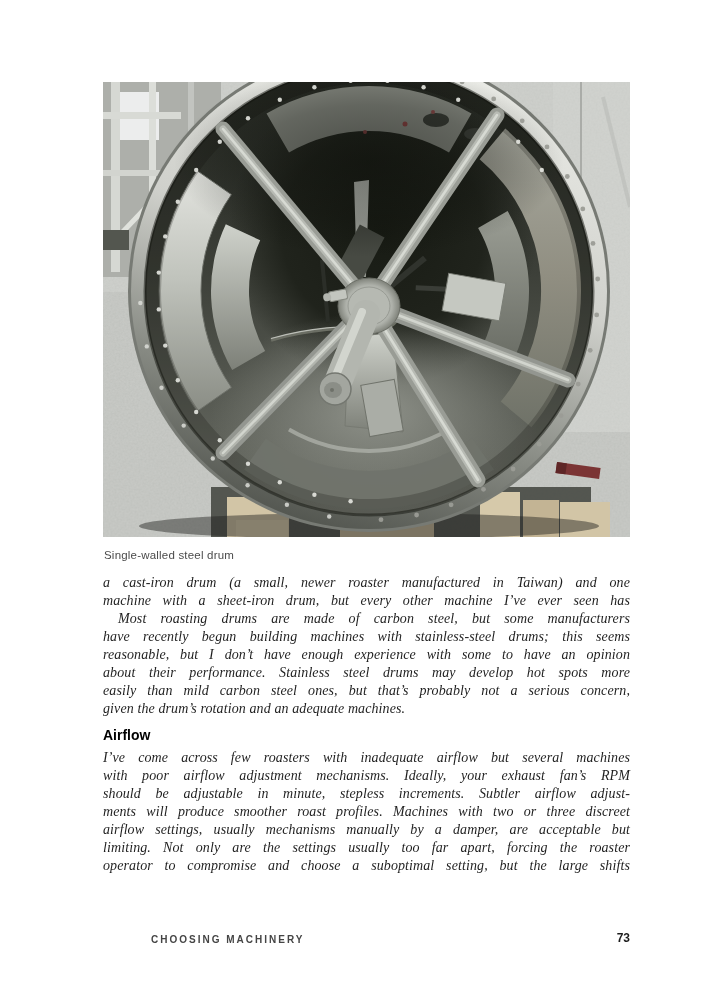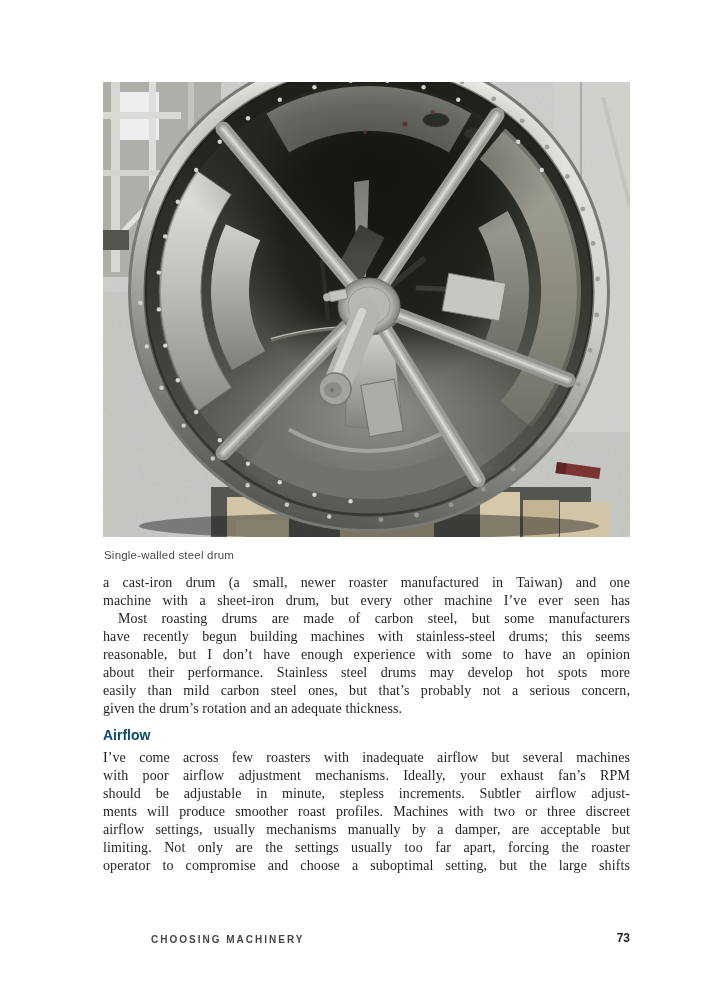--- a/index.html
+++ b/index.html
@@ -11,27 +11,27 @@
   .photo { position:absolute; left:103px; top:82px; width:527px; height:455px; }
   .photo svg { display:block; width:527px; height:455px; }
   .caption {
     position:absolute; left:104px; top:549px;
     font-family:"Liberation Sans", sans-serif; font-size:11.5px; color:#4b4b4b;
     letter-spacing:0.2px;
   }
   .textblock { position:absolute; left:103px; top:574px; width:527px; }
   .para .bline {
     font-size:14px; line-height:18px; letter-spacing:0.1px;
-    text-align:justify; text-align-last:justify;
+    text-align:justify; text-align-last:justify;font-style:italic;
   }
   .para .bline.lastline { text-align-last:left; }
   .para .bline.indent { text-indent:15px; }
   .heading {
     font-family:"Liberation Sans", sans-serif; font-weight:bold; font-size:14px;
-    line-height:18px; margin-top:8px; margin-bottom:5px; color:#0c4a6e;
+    line-height:18px; margin-top:8px; margin-bottom:5px; color:#000000;
   }
   .footer {
     position:absolute; left:103px; top:931px; width:527px;
     display:flex; justify-content:space-between; align-items:flex-end;
     font-family:"Liberation Sans", sans-serif;
   }
   .footer .chapter { font-size:10px; font-weight:bold; letter-spacing:2px; color:#454545;margin-left:48px; }
   .footer .pagenum { font-size:12px; font-weight:bold; color:#1c1c1c; }
 </style>
 </head>
@@ -302,21 +302,21 @@
     <div class="para">
         <div class="bline">a cast-iron drum (a small, newer roaster manufactured in Taiwan) and one</div>
         <div class="bline">machine with a sheet-iron drum, but every other machine I’ve ever seen has</div>
       </div>
     <div class="para">
         <div class="bline indent">Most roasting drums are made of carbon steel, but some manufacturers</div>
         <div class="bline">have recently begun building machines with stainless-steel drums; this seems</div>
         <div class="bline">reasonable, but I don’t have enough experience with some to have an opinion</div>
         <div class="bline">about their performance. Stainless steel drums may develop hot spots more</div>
         <div class="bline">easily than mild carbon steel ones, but that’s probably not a serious concern,</div>
-        <div class="bline lastline">given the drum’s rotation and an adequate thickness.</div>
+        <div class="bline lastline">given the drum’s rotation and an adequate machines.</div>
       </div>
     <h2 class="heading">Airflow</h2>
     <div class="para">
         <div class="bline">I’ve come across few roasters with inadequate airflow but several machines</div>
         <div class="bline">with poor airflow adjustment mechanisms. Ideally, your exhaust fan’s RPM</div>
         <div class="bline">should be adjustable in minute, stepless increments. Subtler airflow adjust-</div>
         <div class="bline">ments will produce smoother roast profiles. Machines with two or three discreet</div>
         <div class="bline">airflow settings, usually mechanisms manually by a damper, are acceptable but</div>
         <div class="bline">limiting. Not only are the settings usually too far apart, forcing the roaster</div>
         <div class="bline">operator to compromise and choose a suboptimal setting, but the large shifts</div>

